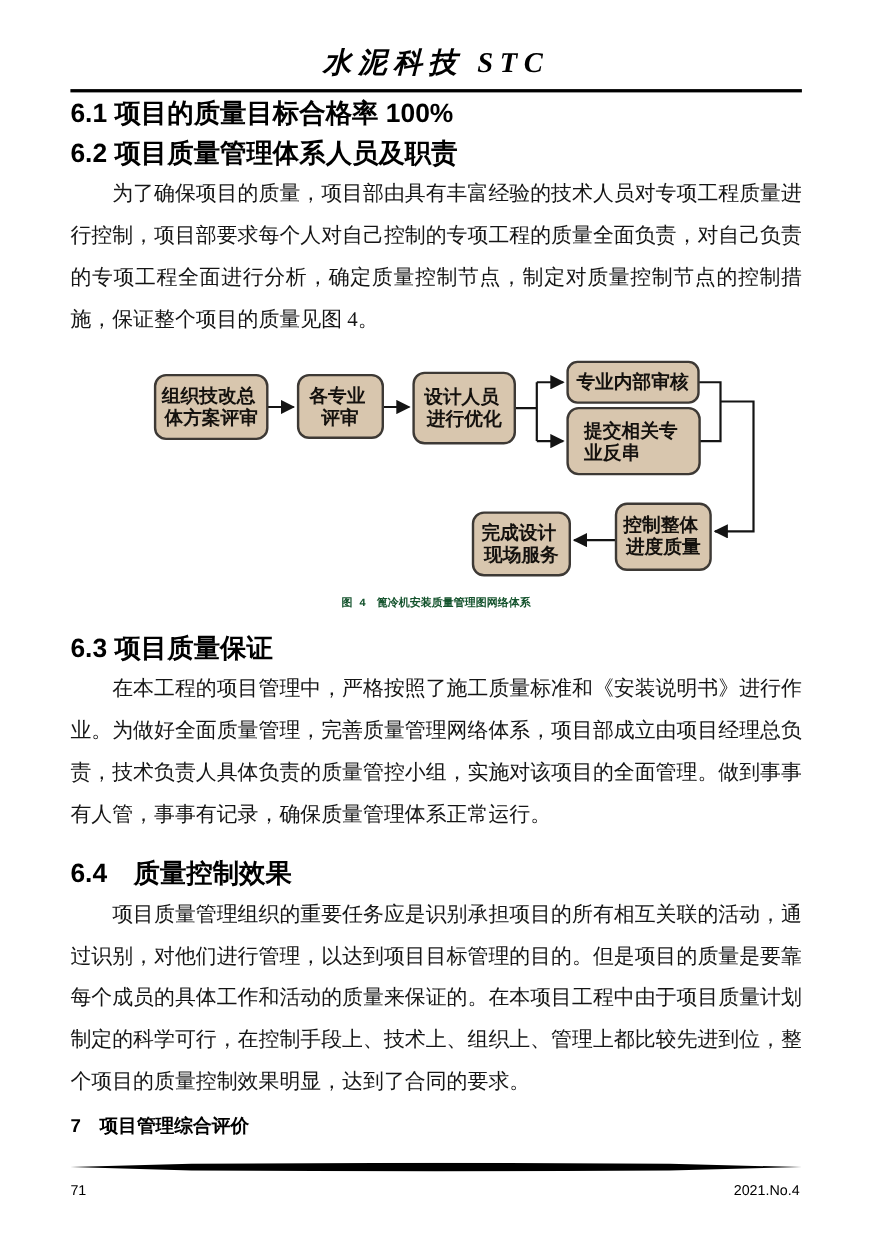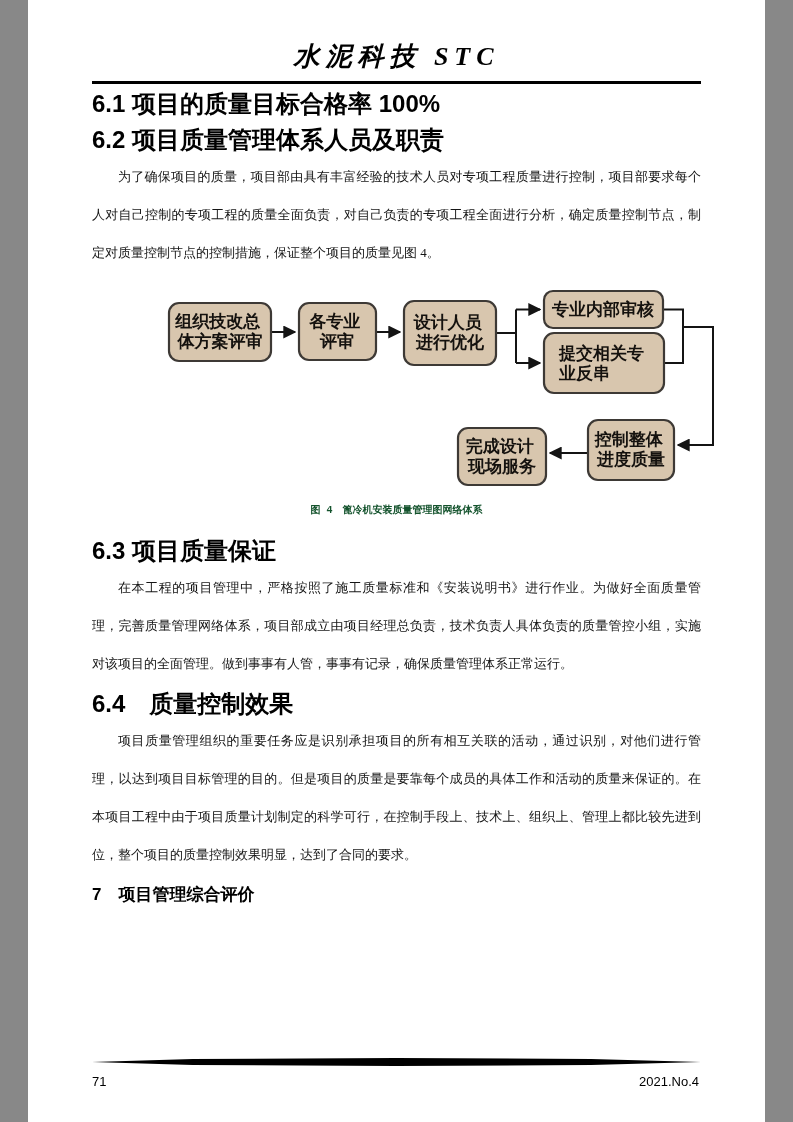--- a/index.html
+++ b/index.html
@@ -1,18 +1,18 @@
 <!DOCTYPE html>
 <html><head>
 <meta charset="utf-8">
 <style>
   html,body{margin:0;padding:0;background:#888;}
   .page{
     position:relative;
-    width:737px;height:1122px;
+    width:793px;height:1122px;
     margin:0 auto;
     background:#ffffff;
     box-sizing:border-box;
     padding:40px 64px 0 64px;
     font-family:"Liberation Serif","DejaVu Serif",serif;
     color:#111;
     overflow:hidden;
   }
   .journal-title{
     text-align:center;
@@ -33,25 +33,25 @@
     font-family:"Liberation Sans","DejaVu Sans",sans-serif;
     font-weight:bold;
     font-size:24px;
     line-height:27px;
     color:#000;
     margin:0;
   }
   .h61{margin-top:6px;}
   .h62{margin-top:9px;}
   .h63{margin-top:15px;}
-  .h64{margin-top:7px;}
+  .h64{margin-top:21px;}
   .h7{margin-top:7px;font-size:17px;line-height:28px;}
   p.body-para{
     margin:5px 0 0 0;
-    font-size:13px;
+    font-size:19px;
     line-height:38px;
     text-align:justify;
     text-indent:2em;
     color:#151515;
   }
   p.last-para{margin-top:3px;}
   figure.flow-figure{
     margin:16px 0 0 0;
     padding:0;
   }

